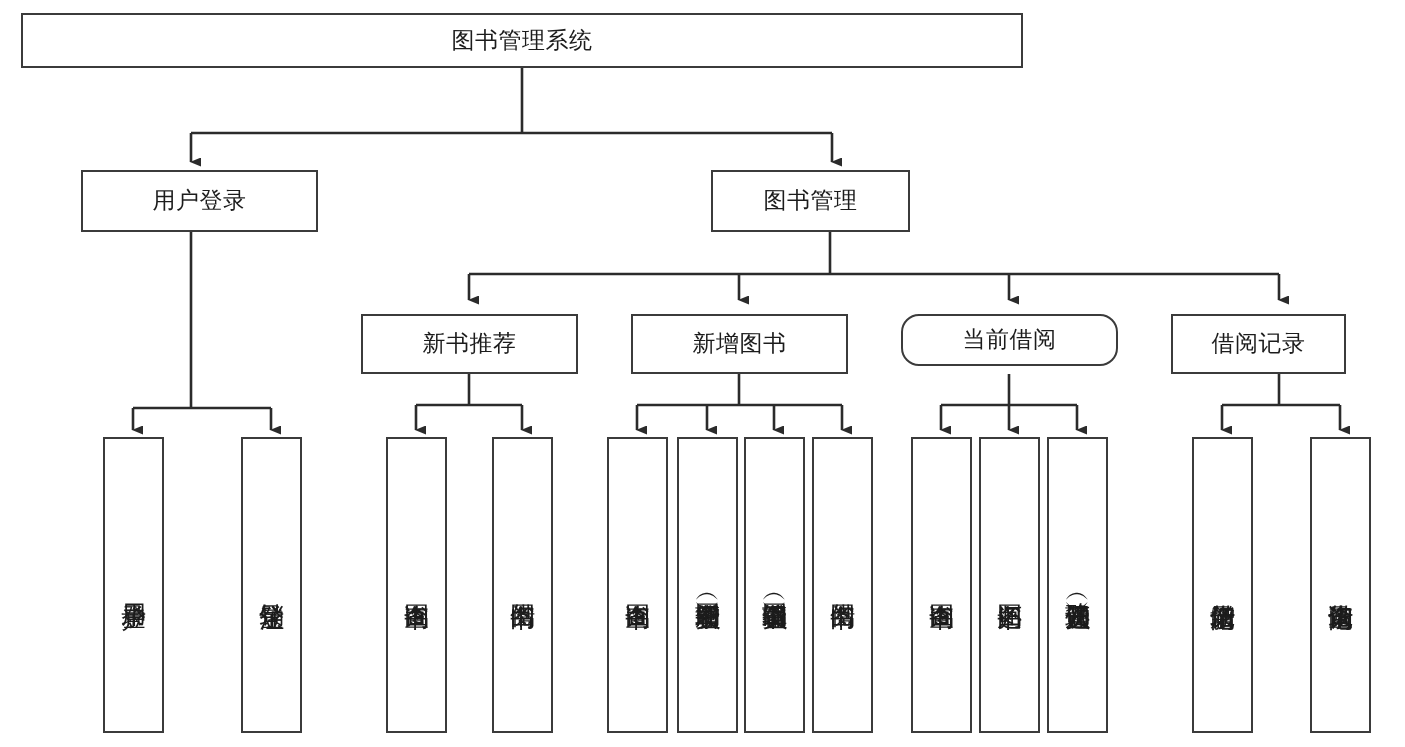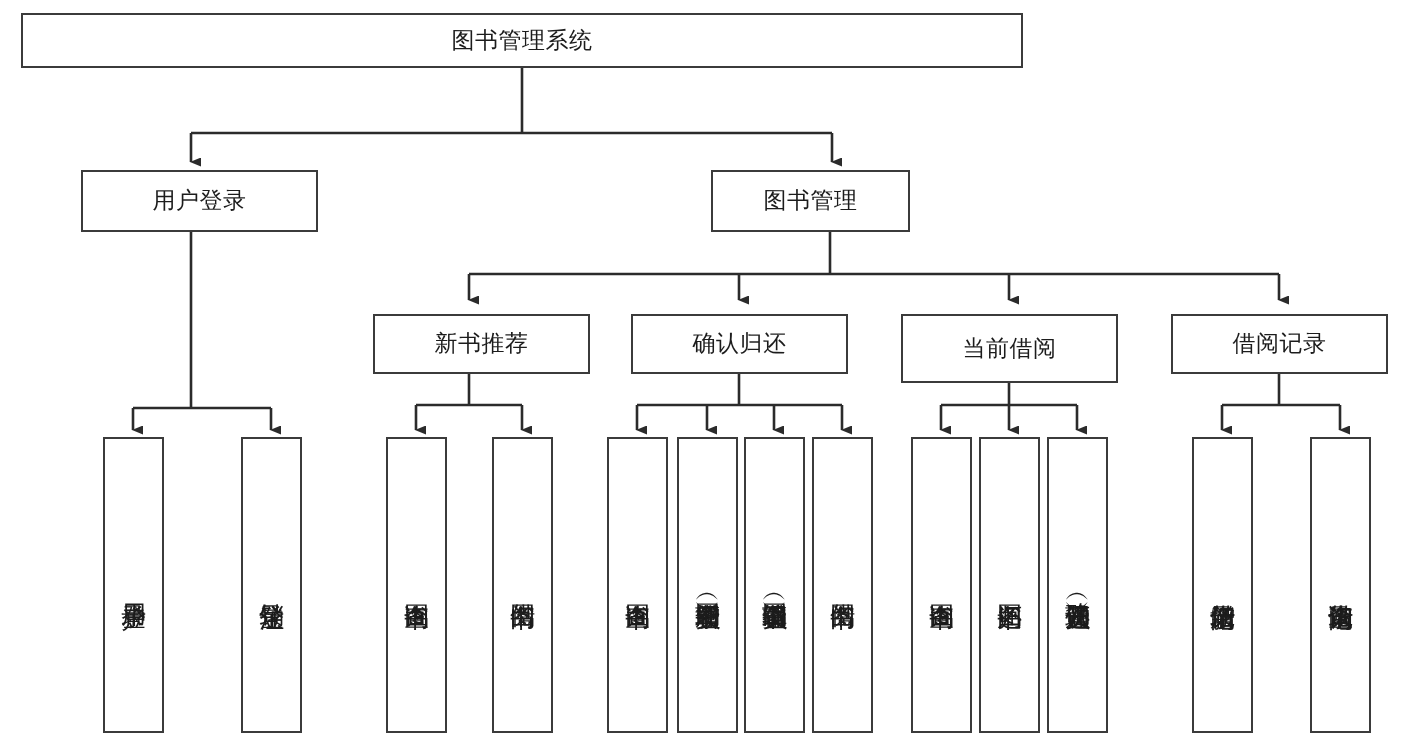--- a/index.html
+++ b/index.html
@@ -131,33 +131,33 @@
   </div>
 
   <div class="node horiz" style="left:81px; top:170px; width:237px; height:62px;">
     <span>用户登录</span>
   </div>
 
   <div class="node horiz" style="left:711px; top:170px; width:199px; height:62px;">
     <span>图书管理</span>
   </div>
 
-  <div class="node horiz" style="left:361px; top:314px; width:217px; height:60px;margin-left:12px;">
+  <div class="node horiz" style="left:361px; top:314px; width:217px; height:60px;">
     <span>新书推荐</span>
   </div>
 
   <div class="node horiz" style="left:631px; top:314px; width:217px; height:60px;">
-    <span>确认归还</span>
-  </div>
-
-  <div class="node horiz" style="left:901px; top:314px; width:217px; height:69px;">
+    <span>新增图书</span>
+  </div>
+
+  <div class="node horiz" style="left:901px; top:314px; width:217px; height:52px;border-radius:18px;">
     <span>当前借阅</span>
   </div>
 
-  <div class="node horiz" style="left:1171px; top:314px; width:217px; height:60px;align-items:center;">
+  <div class="node horiz" style="left:1171px; top:314px; width:175px; height:60px;align-items:center;">
     <span>借阅记录</span>
   </div>
 
   <div class="node vert" style="left:103px; top:437px; width:61px; height:296px;">
     <span class="vtext">用户登录</span>
   </div>
   <div class="node vert" style="left:241px; top:437px; width:61px; height:296px;">
     <span class="vtext">注销登录</span>
   </div>
 

